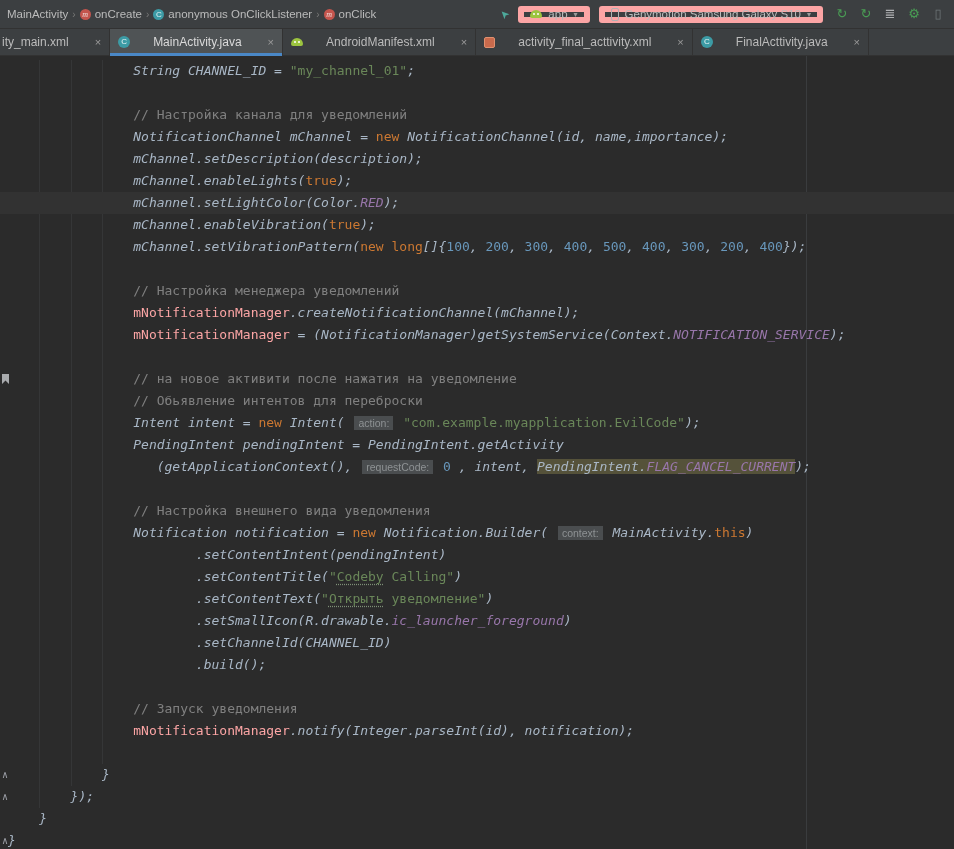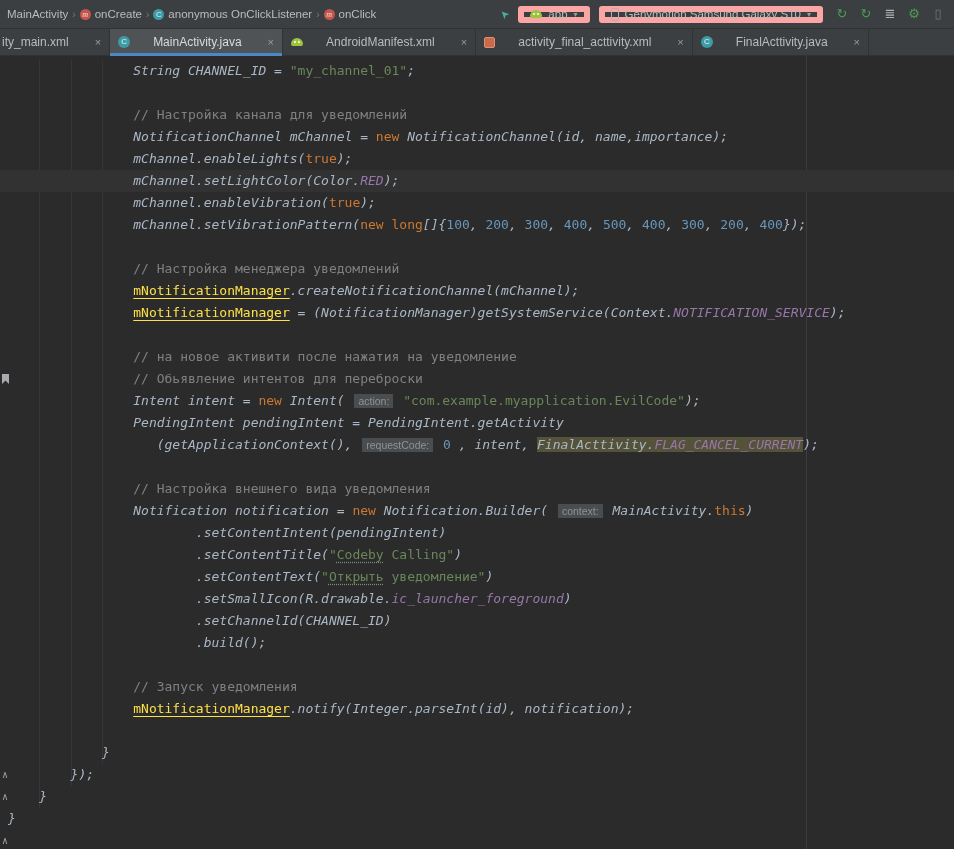--- a/index.html
+++ b/index.html
@@ -74,21 +74,21 @@
     color:#A9B7C6;
   }
   .line { height:22px; padding-left:8px; white-space:pre; }
   .line.caret-line { background:#323232; }
 
   .t-d  { color:#A9B7C6;font-style:italic; }
   .t-k  { color:#CC7832; }
   .t-s  { color:#6A8759; }
   .t-c  { color:#808080; }
   .t-n  { color:#6897BB; }
-  .t-f  { color:#fde047; text-decoration:underline; text-underline-offset:3px; }
+  .t-f  { color:#fca5a5; text-underline-offset:3px; }
   .t-sf { color:#9876AA; font-style:italic; }
   .t-i  { font-style:italic; }
   .t-h  {
     background:#4A4D4F; color:#8E9294; font-family:"Liberation Sans",sans-serif;
     font-size:10.5px; border-radius:0; padding:1px 4px; margin:0 2px;
   }
   .t-hl   { background:#55523A; }
   .t-typo { text-decoration:underline dotted #7E9077; text-underline-offset:3px; }
 
   .mark-fold {
@@ -176,34 +176,35 @@
 <div class="editor">
   <div class="indent-guide" style="left:39px;height:748px;"></div>
   <div class="indent-guide" style="left:71px;height:726px;"></div>
   <div class="indent-guide" style="left:102px;height:704px;"></div>
   <div class="margin-line"></div>
   <div class="code" id="code">
       <div class="line"><span class="t-d">                String CHANNEL_ID = </span><span class="t-s">"my_channel_01"</span><span class="t-d">;</span></div>
       <div class="line"></div>
       <div class="line"><span class="t-c">                // Настройка канала для уведомлений</span></div>
       <div class="line"><span class="t-d">                NotificationChannel mChannel = </span><span class="t-k">new</span><span class="t-d"> NotificationChannel(id, name,importance);</span></div>
+      <div class="line"><span class="t-d">                mChannel.setDescription(description);</span></div>
       <div class="line"><span class="t-d">                mChannel.enableLights(</span><span class="t-k">true</span><span class="t-d">);</span></div>
       <div class="line caret-line"><span class="t-d">                mChannel.setLightColor(Color.</span><span class="t-sf">RED</span><span class="t-d">);</span></div>
       <div class="line"><span class="t-d">                mChannel.enableVibration(</span><span class="t-k">true</span><span class="t-d">);</span></div>
       <div class="line"><span class="t-d">                mChannel.setVibrationPattern(</span><span class="t-k">new</span><span class="t-d"> </span><span class="t-k">long</span><span class="t-d">[]{</span><span class="t-n">100</span><span class="t-d">, </span><span class="t-n">200</span><span class="t-d">, </span><span class="t-n">300</span><span class="t-d">, </span><span class="t-n">400</span><span class="t-d">, </span><span class="t-n">500</span><span class="t-d">, </span><span class="t-n">400</span><span class="t-d">, </span><span class="t-n">300</span><span class="t-d">, </span><span class="t-n">200</span><span class="t-d">, </span><span class="t-n">400</span><span class="t-d">});</span></div>
       <div class="line"></div>
       <div class="line"><span class="t-c">                // Настройка менеджера уведомлений</span></div>
       <div class="line"><span class="t-d">                </span><span class="t-f">mNotificationManager</span><span class="t-d">.createNotificationChannel(mChannel);</span></div>
       <div class="line"><span class="t-d">                </span><span class="t-f">mNotificationManager</span><span class="t-d"> = (NotificationManager)getSystemService(Context.</span><span class="t-sf">NOTIFICATION_SERVICE</span><span class="t-d">);</span></div>
       <div class="line"></div>
       <div class="line"><span class="t-c">                // на новое активити после нажатия на уведомление</span></div>
       <div class="line"><span class="t-c">                // Обьявление интентов для переброски</span></div>
       <div class="line"><span class="t-d">                Intent intent = </span><span class="t-k">new</span><span class="t-d"> Intent( </span><span class="t-h">action:</span><span class="t-d"> </span><span class="t-s">"com.example.myapplication.EvilCode"</span><span class="t-d">);</span></div>
       <div class="line"><span class="t-d">                PendingIntent pendingIntent = PendingIntent.</span><span class="t-i">getActivity</span></div>
-      <div class="line"><span class="t-d">                   (getApplicationContext(), </span><span class="t-h">requestCode:</span><span class="t-d"> </span><span class="t-n">0</span><span class="t-d"> , intent, </span><span class="t-d t-hl">FinalActtivity.</span><span class="t-sf t-hl">FLAG_CANCEL_CURRENT</span><span class="t-d">);</span></div>
+      <div class="line"><span class="t-d">                   (getApplicationContext(), </span><span class="t-h">requestCode:</span><span class="t-d"> </span><span class="t-n">0</span><span class="t-d"> , intent, </span><span class="t-d t-hl">PendingIntent.</span><span class="t-sf t-hl">FLAG_CANCEL_CURRENT</span><span class="t-d">);</span></div>
       <div class="line"></div>
       <div class="line"><span class="t-c">                // Настройка внешнего вида уведомления</span></div>
       <div class="line"><span class="t-d">                Notification notification = </span><span class="t-k">new</span><span class="t-d"> Notification.Builder( </span><span class="t-h">context:</span><span class="t-d"> MainActivity.</span><span class="t-k">this</span><span class="t-d">)</span></div>
       <div class="line"><span class="t-d">                        .setContentIntent(pendingIntent)</span></div>
       <div class="line"><span class="t-d">                        .setContentTitle(</span><span class="t-s">"</span><span class="t-s t-typo">Codeby</span><span class="t-s"> Calling"</span><span class="t-d">)</span></div>
       <div class="line"><span class="t-d">                        .setContentText(</span><span class="t-s">"</span><span class="t-s t-typo">Открыть</span><span class="t-s"> уведомление"</span><span class="t-d">)</span></div>
       <div class="line"><span class="t-d">                        .setSmallIcon(R.drawable.</span><span class="t-sf">ic_launcher_foreground</span><span class="t-d">)</span></div>
       <div class="line"><span class="t-d">                        .setChannelId(CHANNEL_ID)</span></div>
       <div class="line"><span class="t-d">                        .build();</span></div>
       <div class="line"></div>

